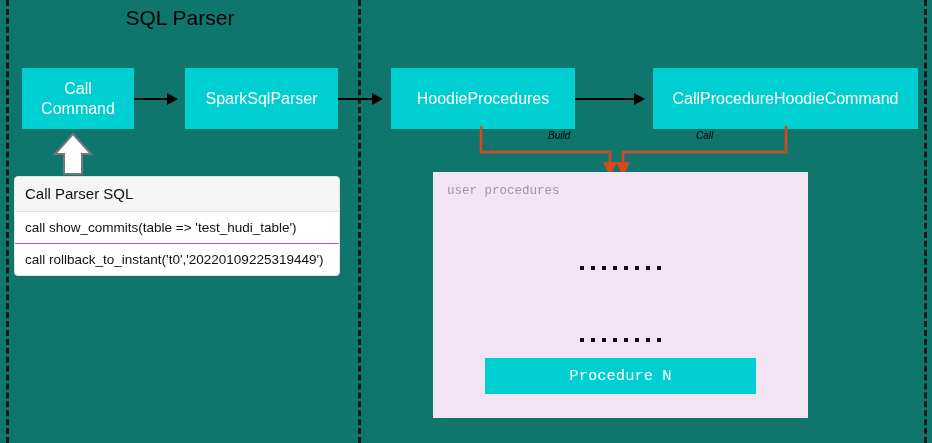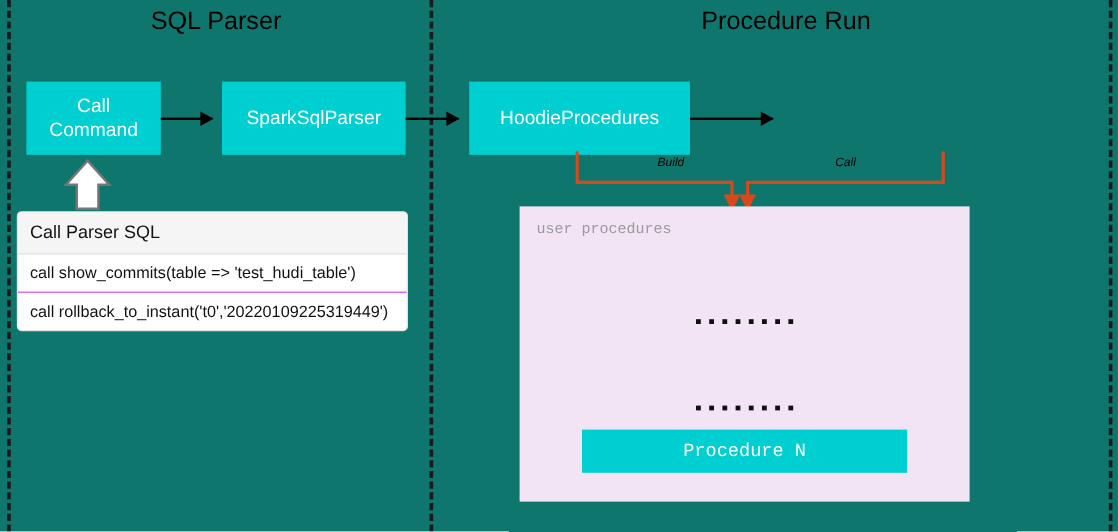--- a/index.html
+++ b/index.html
@@ -194,33 +194,33 @@
 </head>
 <body>
 
 <div id="canvas">
 
   <div class="vdash" id="vdash-left"></div>
   <div class="vdash" id="vdash-mid"></div>
   <div class="vdash" id="vdash-right"></div>
 
   <div class="section-title" id="title-sql">SQL Parser</div>
-  <div class="section-title" id="title-proc">Procedure Run</div>
 
   <div class="cbox" id="box-call-command">
     <div>
       <div>Call</div>
       <div>Command</div>
     </div>
   </div>
 
   <div class="cbox" id="box-hoodie-procs">HoodieProcedures</div>
 
   <div class="cbox" id="box-spark-parser">SparkSqlParser</div>
 
+  <div class="cbox" id="box-call-proc-cmd">CallProcedureHoodieCommand</div>
 
   <div class="arrow-h" id="arrow-1"></div>
   <div class="arrow-h" id="arrow-2"></div>
   <div class="arrow-h" id="arrow-3"></div>
 
   <svg id="arrow-up" viewBox="0 0 42 44">
     <polygon points="21,2 39,22 30,22 30,42 12,42 12,22 3,22" fill="#ffffff" stroke="#767676" stroke-width="2" stroke-linejoin="miter"></polygon>
   </svg>
 
   <svg class="orange-path" viewBox="0 0 400 52">

